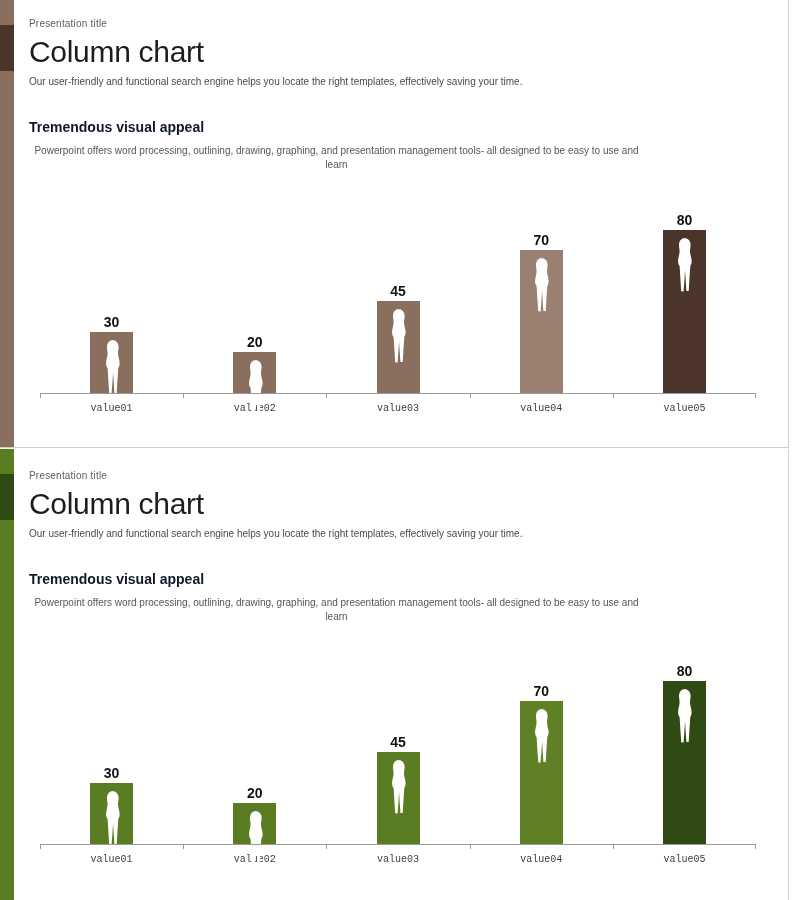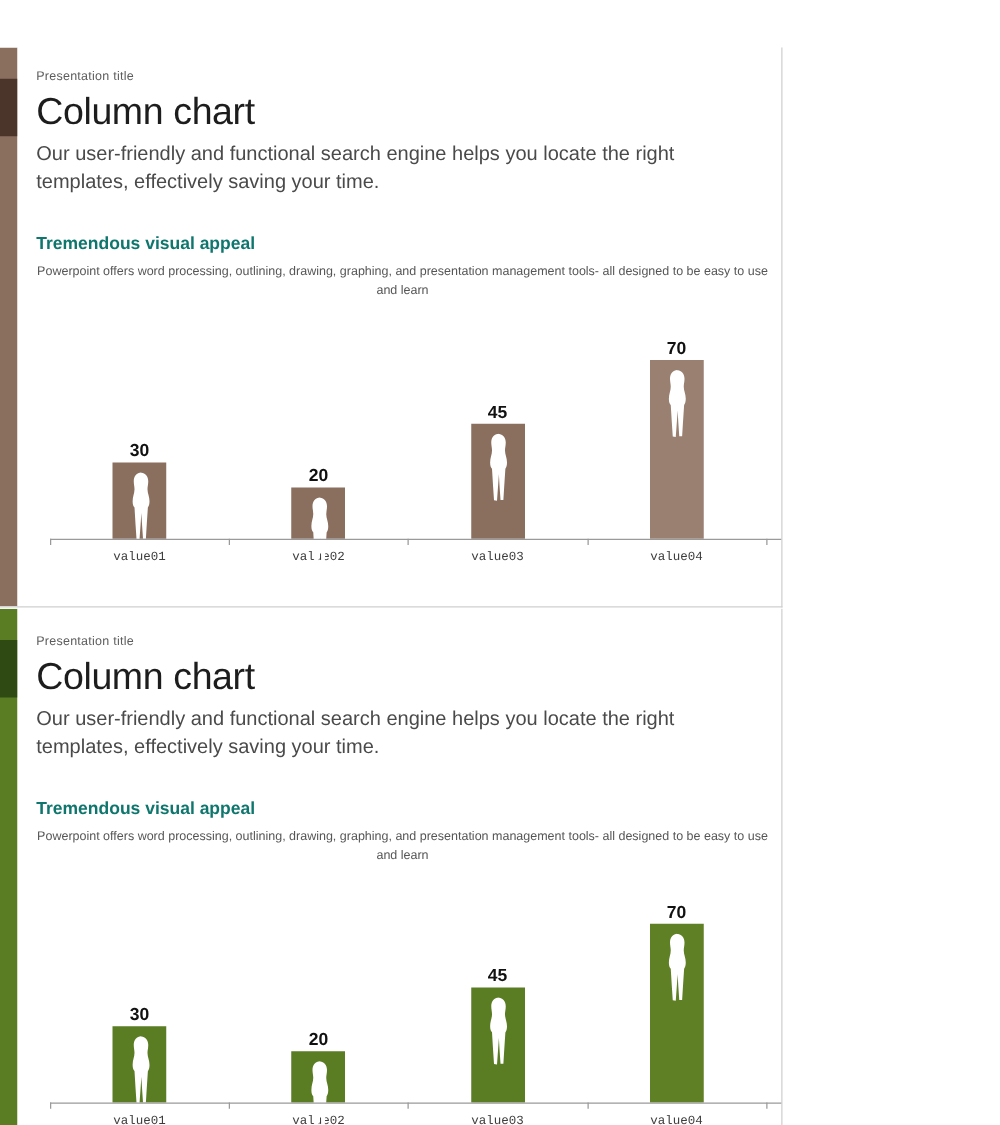--- a/index.html
+++ b/index.html
@@ -16,25 +16,24 @@
     width: 800px;
     height: 900px;
     background: #ffffff;
     overflow: hidden;
   }
 
   
   .slide {
     position: absolute;
     left: 0;
-    width: 626px;
+    width: 789px;
     background: #ffffff;
     border-right: 1px solid #cfcfcf;
     overflow: hidden;
-    margin-top: 38px;
   }
   .slide-brown { top: 0;   height: 448px; border-bottom: 1px solid #cfcfcf; }
   .slide-green { top: 449px; height: 451px; }
 
   
   .rail {
     position: absolute;
     left: 0;
     top: 0;
     bottom: 0;
@@ -68,28 +67,28 @@
     letter-spacing: .2px;
   }
   .title {
     font-size: 30px;
     font-weight: 400;
     color: #1d1d1d;
     letter-spacing: -.3px;
     line-height: 1.1;
   }
   .subtitle {
-    font-size: 16px;
+    font-size: 10px;
     color: #4a4a4a;
     line-height: 1.35;
   }
   .section-heading {
     font-size: 14px;
     font-weight: 700;
-    color: #0f766e;
+    color: #0f172a;
   }
   .section-body {
     font-size: 10px;
     color: #565656;
     line-height: 1.45;
     max-width: 615px;
     text-align: center;
   }
 
   

